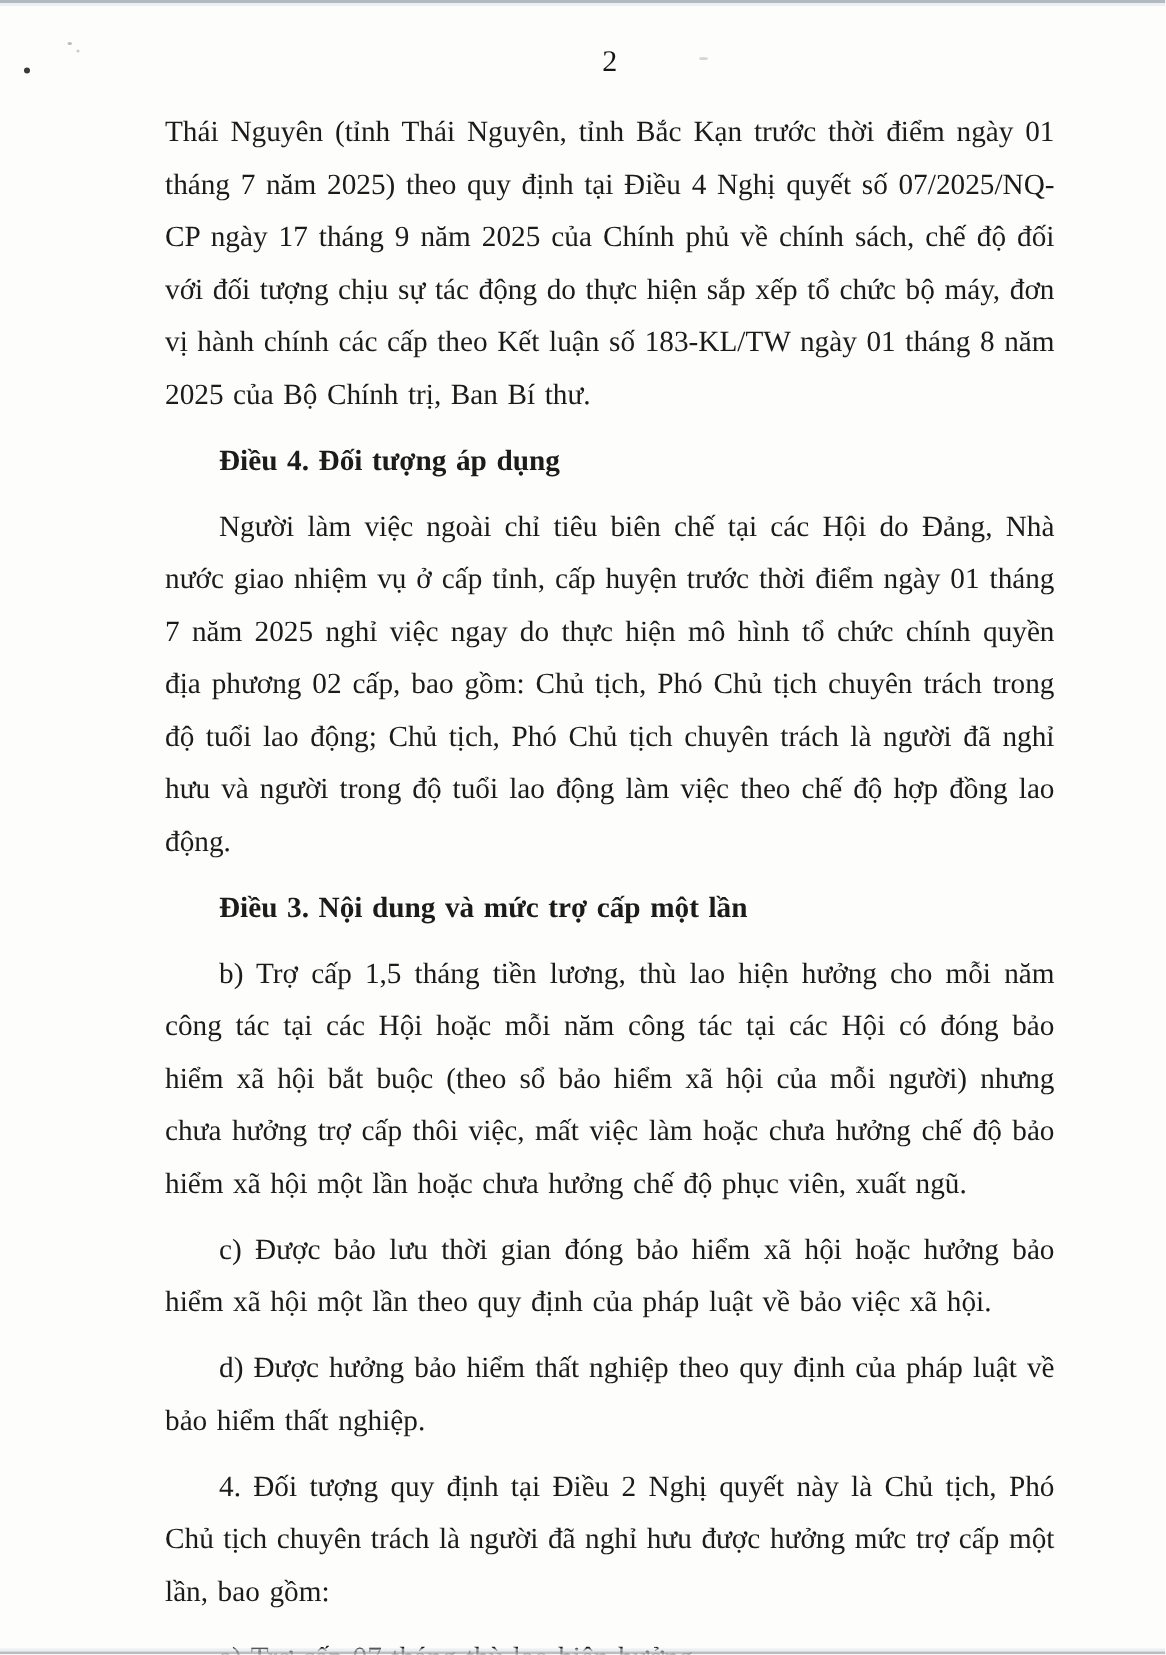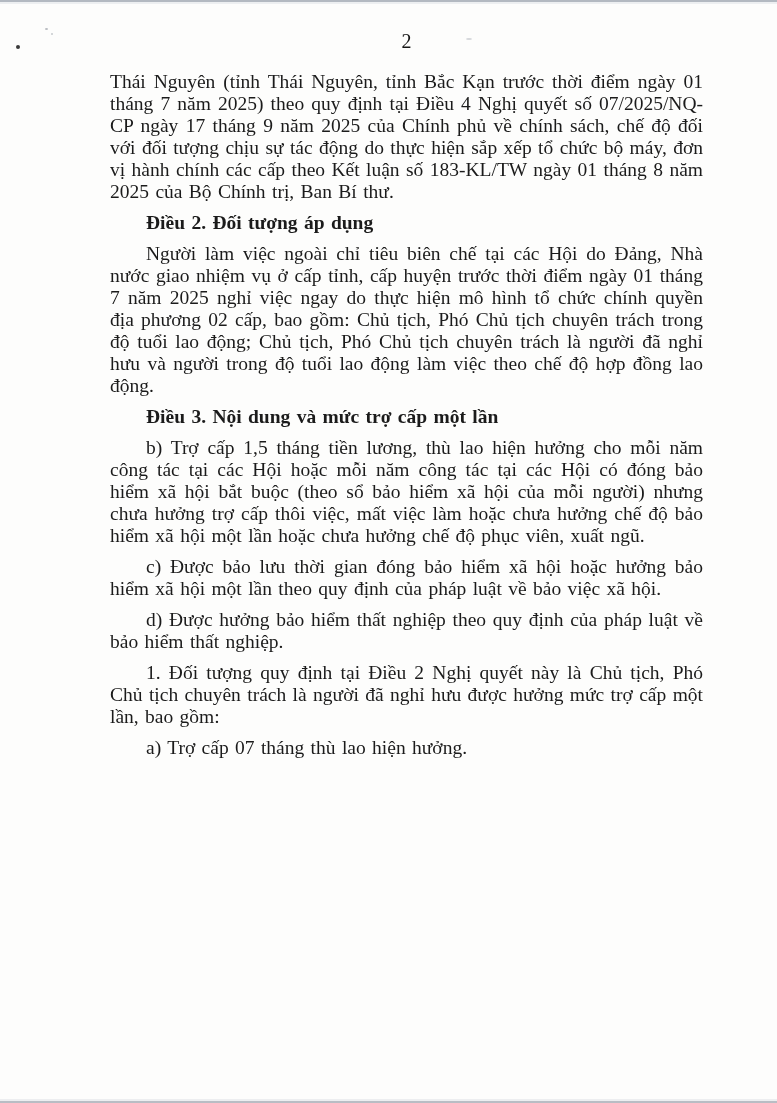--- a/index.html
+++ b/index.html
@@ -35,21 +35,21 @@
   .page-number{
     position:absolute;top:30px;left:110px;width:593px;
     text-align:center;font-size:20px;color:#141414;
   }
   .content{
     position:absolute;top:71px;left:110px;width:593px;
   }
   .para{
     margin:0 0 9px 0;
     font-size:19.5px;
-    line-height:22px;
+    line-height:35px;
     text-align:justify;
     word-spacing:1.5px;
   }
   .para.indent{text-indent:36px;}
   .para.heading{font-weight:bold;margin-top:4px;}
 </style>
 </head>
 <body>
 
 <div class="page">
@@ -58,25 +58,25 @@
 
   <div class="speck s1"></div>
   <div class="speck s2"></div>
   <div class="speck s3"></div>
   <div class="speck s4"></div>
 
   <div class="page-number">2</div>
 
   <div class="content" id="doc-content">
       <p class="para">Thái Nguyên (tỉnh Thái Nguyên, tỉnh Bắc Kạn trước thời điểm ngày 01 tháng 7 năm 2025) theo quy định tại Điều 4 Nghị quyết số 07/2025/NQ-CP ngày 17 tháng 9 năm 2025 của Chính phủ về chính sách, chế độ đối với đối tượng chịu sự tác động do thực hiện sắp xếp tổ chức bộ máy, đơn vị hành chính các cấp theo Kết luận số 183-KL/TW ngày 01 tháng 8 năm 2025 của Bộ Chính trị, Ban Bí thư.</p>
-      <p class="para heading indent">Điều 2. Đối tượng áp dụng</p>
+      <p class="para heading indent">Điều 4. Đối tượng áp dụng</p>
       <p class="para indent">Người làm việc ngoài chỉ tiêu biên chế tại các Hội do Đảng, Nhà nước giao nhiệm vụ ở cấp tỉnh, cấp huyện trước thời điểm ngày 01 tháng 7 năm 2025 nghỉ việc ngay do thực hiện mô hình tổ chức chính quyền địa phương 02 cấp, bao gồm: Chủ tịch, Phó Chủ tịch chuyên trách trong độ tuổi lao động; Chủ tịch, Phó Chủ tịch chuyên trách là người đã nghỉ hưu và người trong độ tuổi lao động làm việc theo chế độ hợp đồng lao động.</p>
       <p class="para heading indent">Điều 3. Nội dung và mức trợ cấp một lần</p>
       <p class="para indent">b) Trợ cấp 1,5 tháng tiền lương, thù lao hiện hưởng cho mỗi năm công tác tại các Hội hoặc mỗi năm công tác tại các Hội có đóng bảo hiểm xã hội bắt buộc (theo sổ bảo hiểm xã hội của mỗi người) nhưng chưa hưởng trợ cấp thôi việc, mất việc làm hoặc chưa hưởng chế độ bảo hiểm xã hội một lần hoặc chưa hưởng chế độ phục viên, xuất ngũ.</p>
       <p class="para indent">c) Được bảo lưu thời gian đóng bảo hiểm xã hội hoặc hưởng bảo hiểm xã hội một lần theo quy định của pháp luật về bảo việc xã hội.</p>
       <p class="para indent">d) Được hưởng bảo hiểm thất nghiệp theo quy định của pháp luật về bảo hiểm thất nghiệp.</p>
-      <p class="para indent">1. Đối tượng quy định tại Điều 2 Nghị quyết này là Chủ tịch, Phó Chủ tịch chuyên trách là người đã nghỉ hưu được hưởng mức trợ cấp một lần, bao gồm:</p>
+      <p class="para indent">4. Đối tượng quy định tại Điều 2 Nghị quyết này là Chủ tịch, Phó Chủ tịch chuyên trách là người đã nghỉ hưu được hưởng mức trợ cấp một lần, bao gồm:</p>
       <p class="para indent">a) Trợ cấp 07 tháng thù lao hiện hưởng.</p>
     </div>
 
   <div class="edge-bottom-fade"></div>
   <div class="edge-bottom"></div>
 </div>
 
 </body></html>

